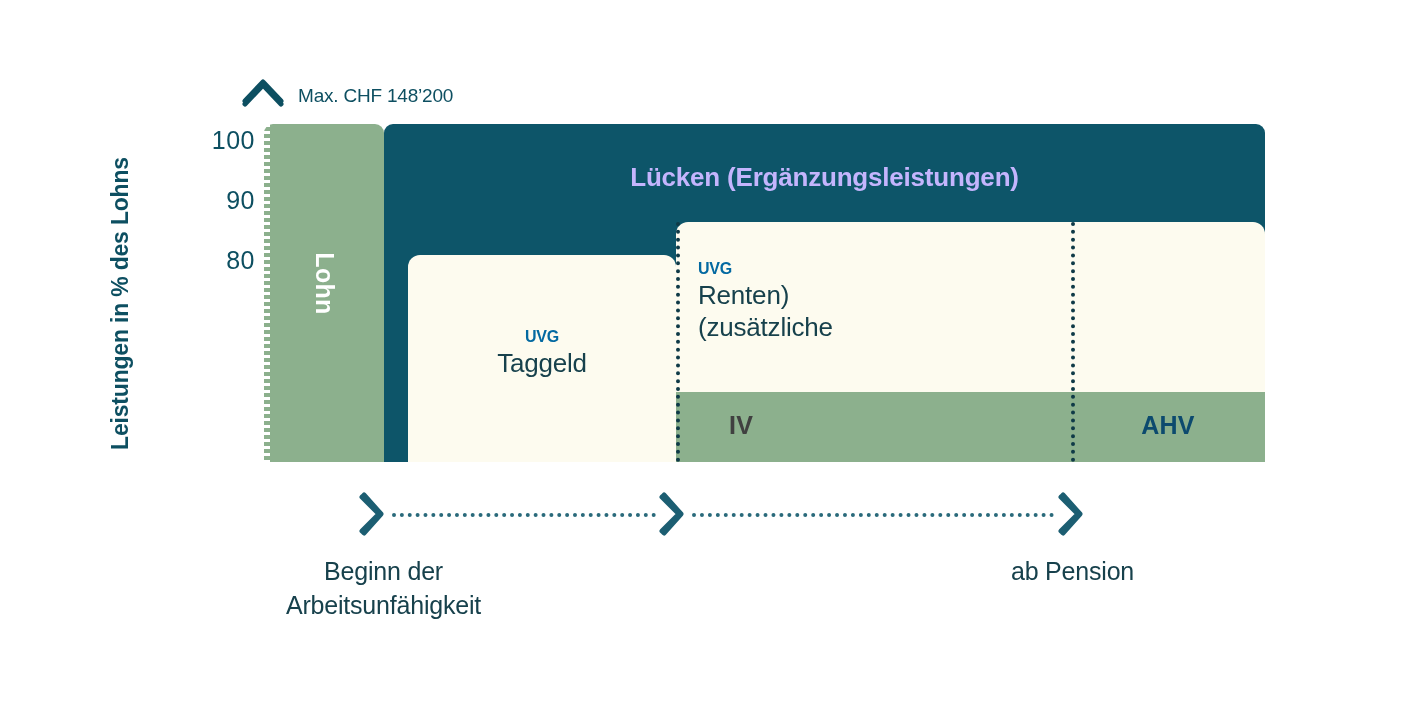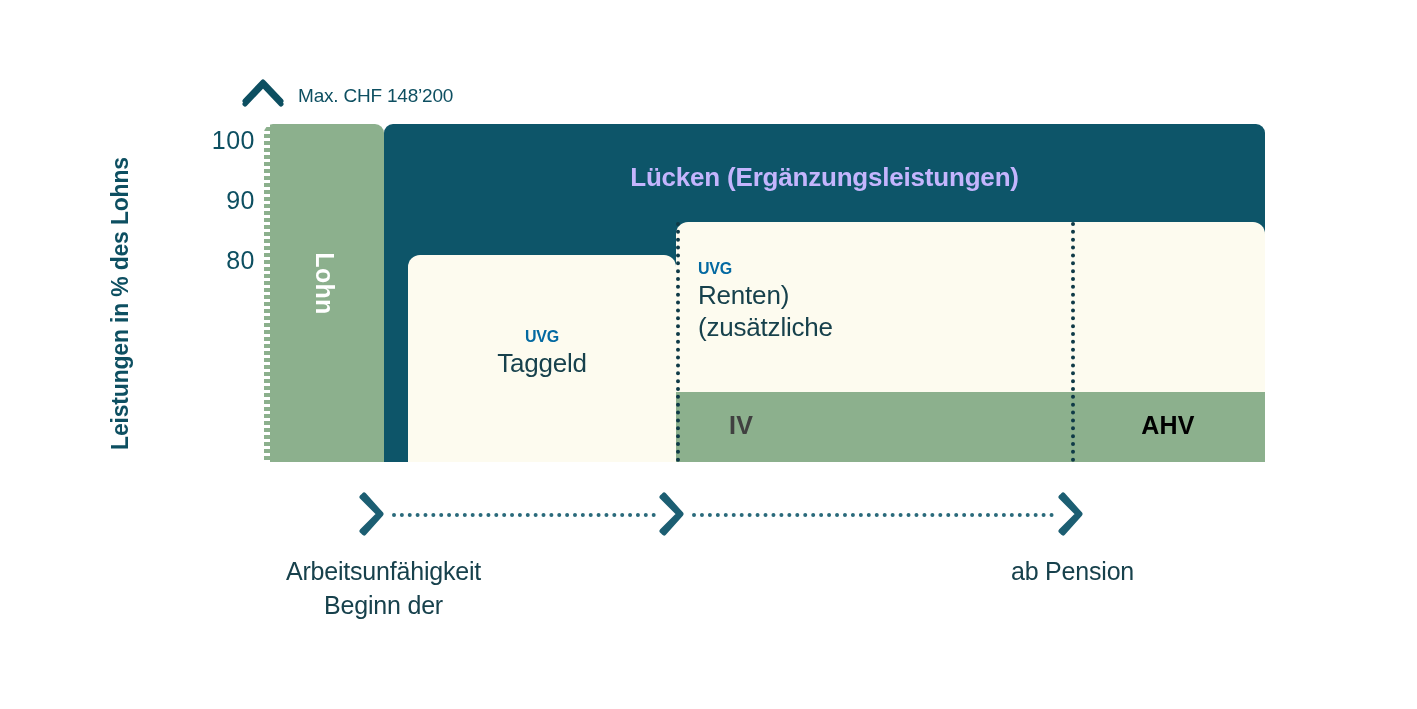--- a/index.html
+++ b/index.html
@@ -212,21 +212,21 @@
     font-weight: bold;
     letter-spacing: 0.3px;
     margin-left: 32px;
   }
   .ahv-label {
     position: absolute;
     left: 395px;
     top: 19px;
     width: 194px;
     text-align: center;
-    color: #000000;
+    color: #0c4a6e;
     font-size: 25px;
     font-weight: bold;
     letter-spacing: 0.3px;
   }
 
   
   .v-dotted {
     position: absolute;
     top: 98px;
     width: 0px;
@@ -349,22 +349,22 @@
     </span>
 
     <span class="tl-chev" style="left:1054px;">
       <svg width="36" height="52" viewBox="0 0 36 52" aria-hidden="true">
         <path d="M9 7 L26 26 L9 45" fill="none" stroke="#1c5e72" stroke-width="5" stroke-linecap="round" stroke-linejoin="round"></path>
         <path d="M7 9 L24 26 L7 43" fill="none" stroke="#1c5e72" stroke-width="5" stroke-linecap="round" stroke-linejoin="round"></path>
       </svg>
     </span>
 
     <div class="tl-caption left">
+      <div>Beginn der</div>
       <div>Arbeitsunfähigkeit</div>
-      <div>Beginn der</div>
     </div>
 
     <div class="tl-caption right">
       <div>ab Pension</div>
     </div>
   </div>
 
 </div>
 
 </body></html>

